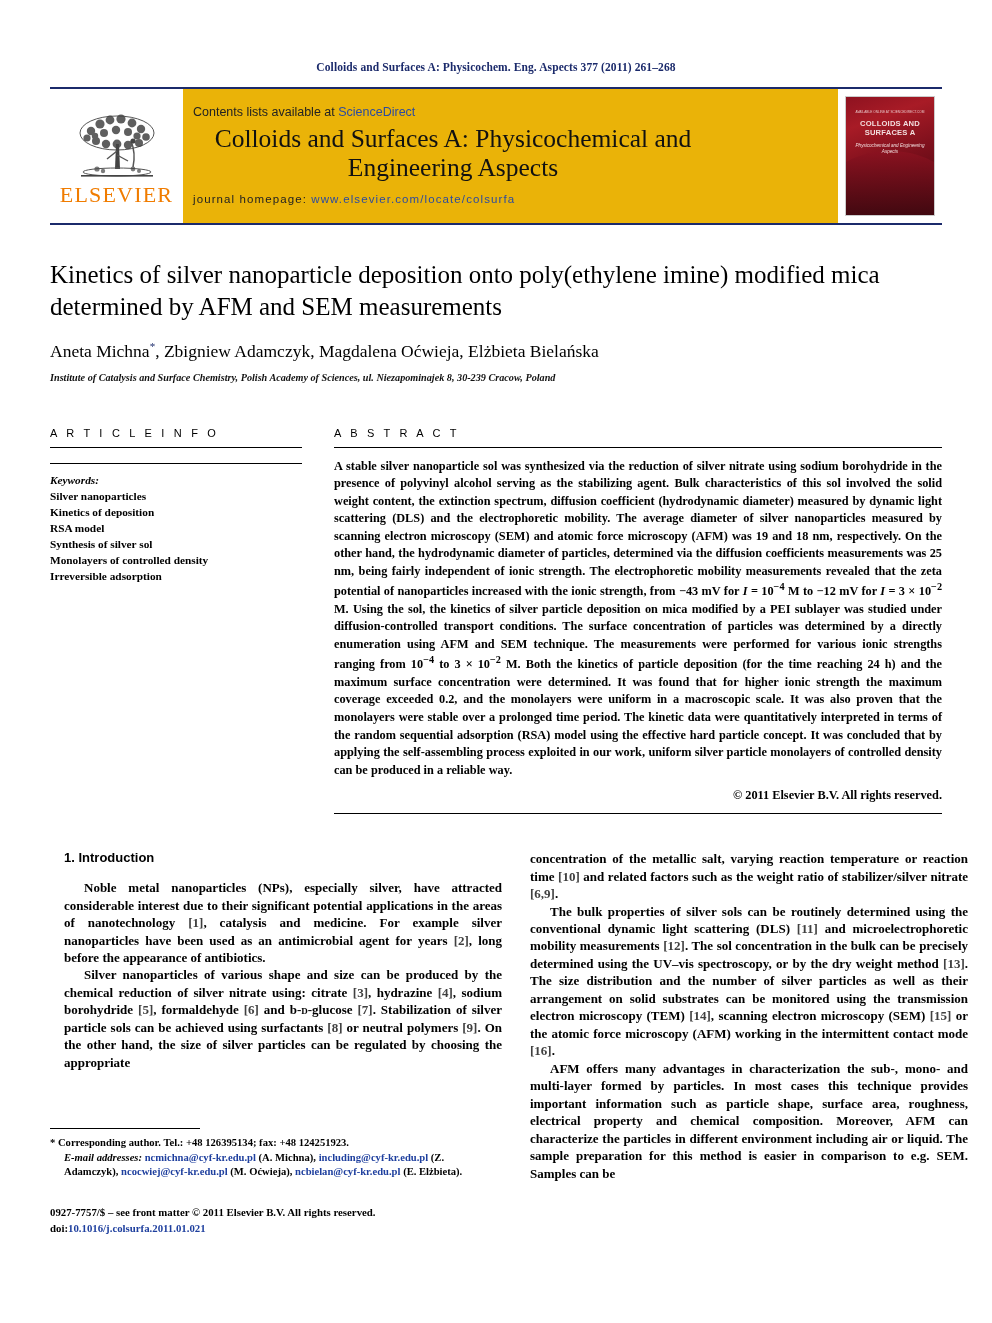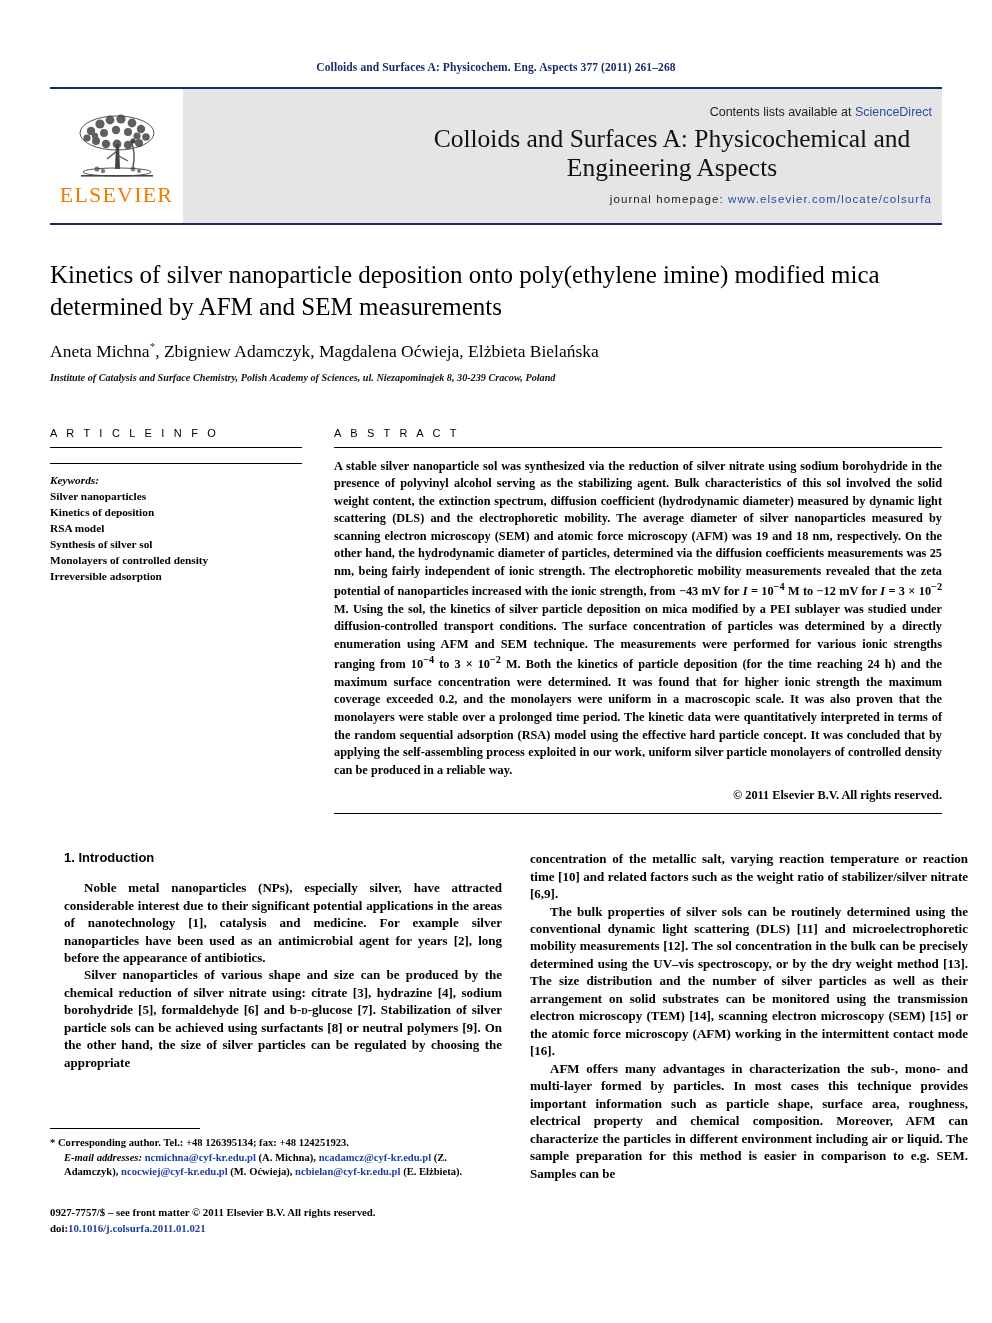--- a/index.html
+++ b/index.html
@@ -58,24 +58,24 @@
   .elsevier-word {
     font-family: "Liberation Serif", serif;
     font-size: 22px;
     letter-spacing: 1.2px;
     color: #f07c00;
     margin-top: 1px;
     line-height: 1;
   }
   .masthead-center {
     flex: 1 1 auto;
-    background: #e5e5e5;
+    background: #eab308;
     display: flex;
     flex-direction: column;
-    align-items: flex-end;
+    align-items: flex-start;
     justify-content: center;
     padding: 4px 10px 6px 10px;
     box-sizing: border-box;
   }
   .contents-line {
     font-family: "Liberation Sans", sans-serif;
     font-size: 12.5px;
     color: #222222;
     margin-bottom: 6px;
   }
@@ -215,21 +215,21 @@
   }
   p.para {
     margin: 0;
     font-size: 13px;
     line-height: 1.345;
     text-align: justify;
     text-indent: 20px;
     font-weight: bold;
   }
   p.para + p.para { margin-top: 0; }
-  .ref { color: #000000; }
+  .ref { color: #404040; }
   .sc { font-variant: small-caps; }
 
   
   .footnotes {
     position: absolute;
     left: 50px;
     top: 1128px;
     width: 438px;
   }
   .fn-rule {
@@ -307,20 +307,29 @@
       </svg>
       <div class="elsevier-word">ELSEVIER</div>
     </div>
 
     <div class="masthead-center">
       <div class="contents-line"><span>Contents lists available at </span><span class="sd">ScienceDirect</span></div>
       <div class="journal-name">Colloids and Surfaces A: Physicochemical and Engineering Aspects</div>
       <div class="homepage-line"><span>journal homepage:</span> <span class="url">www.elsevier.com/locate/colsurfa</span></div>
     </div>
 
+    <div class="cover-wrap">
+      <div class="cover">
+        <div class="cover-txt">
+          <div class="cover-t1">AVAILABLE ONLINE AT SCIENCEDIRECT.COM</div>
+          <div class="cover-t2">COLLOIDS AND SURFACES A</div>
+          <div class="cover-t3">Physicochemical and Engineering Aspects</div>
+        </div>
+      </div>
+    </div>
 
   </div>
 
   <div class="title-block">
     <h1 class="art-title">Kinetics of silver nanoparticle deposition onto poly(ethylene imine) modified mica determined by AFM and SEM measurements</h1>
     <div class="authors"><span>Aneta Michna<sup>*</sup>, Zbigniew Adamczyk, Magdalena Oćwieja, Elżbieta Bielańska</span></div>
     <div class="affil">Institute of Catalysis and Surface Chemistry, Polish Academy of Sciences, ul. Niezapominajek 8, 30-239 Cracow, Poland</div>
   </div>
 
   <div class="info-abs">
@@ -367,21 +376,21 @@
   </div>
 
   <div class="footnotes">
     <div class="fn-rule"></div>
     <div class="fn">
       <span class="fn-ind">* Corresponding author. Tel.: +48 126395134; fax: +48 124251923.</span>
       <span class="fn-ind2">
         <span class="ital">E-mail addresses:</span>
         <span class="mail">ncmichna@cyf-kr.edu.pl</span>
         <span>(A. Michna),</span>
-        <span class="mail">ncadamcz@cyf-kr.edu.pl</span>
+        <span class="mail">including@cyf-kr.edu.pl</span>
         <span>(Z. Adamczyk),</span>
         <span class="mail">ncocwiej@cyf-kr.edu.pl</span>
         <span>(M. Oćwieja),</span>
         <span class="mail">ncbielan@cyf-kr.edu.pl</span>
         <span>(E. Elżbieta).</span>
       </span>
     </div>
   </div>
 
   <div class="issn-block">

